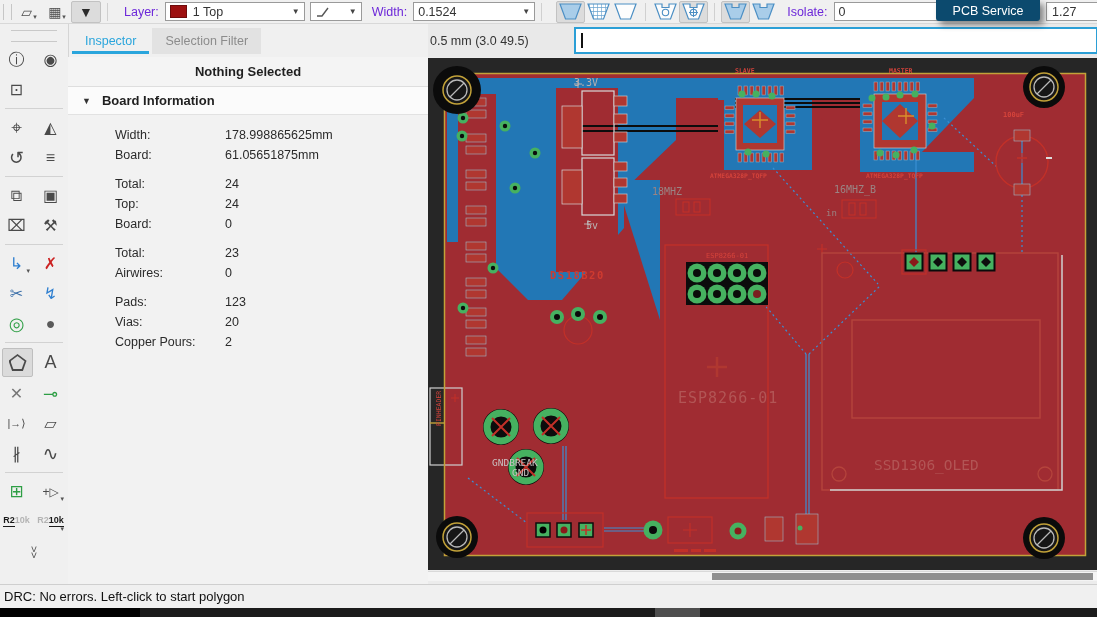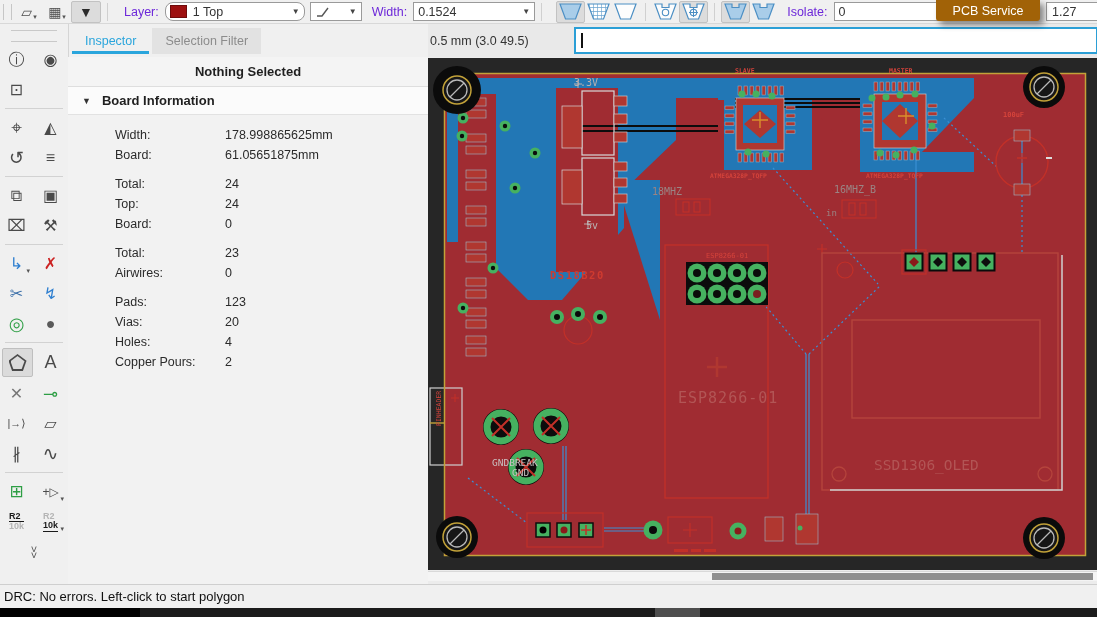--- a/index.html
+++ b/index.html
@@ -15,28 +15,28 @@
   .tbtn{height:20px;min-width:24px;display:flex;align-items:center;justify-content:center;
         color:#4d4d4d;font-size:14px;border-radius:2px;position:relative;padding:0 2px;}
   .tbtn.act{background:#dcdcdc;border:1px solid #c2c2c2;color:#2b2b2b;}
   .ddc{font-size:7px;color:#555;margin-left:1px;align-self:flex-end;line-height:10px;}
   .vsep{width:1px;height:18px;background:#d0d0d0;margin:0 6px;flex:none;}
   .tlabel{color:#6d28d9;margin:0 6px 0 10px;white-space:nowrap;}
   .combo{background:#fff;border:1px solid #9a9a9a;height:17px;display:flex;align-items:center;
          padding:0 4px;white-space:nowrap;}
   .combo .caret{font-size:8px;color:#444;margin-left:auto;padding-left:6px;}
   .swatch{width:15px;height:11px;background:#9d1010;border:1px solid #6e0b0b;margin-right:6px;flex:none;}
-  #layer-combo{width:130px;border-radius:8px;}
+  #layer-combo{width:130px;}
   #bend-combo{width:42px;margin-left:5px;}
   #width-combo{width:112px;}
   #isolate-field{width:104px;}
   #polybtns{display:flex;align-items:center;margin-left:8px;}
   .pbtn{width:27px;height:20px;display:flex;align-items:center;justify-content:center;border-radius:2px;}
   .pbtn.act{background:#dcdcdc;border:1px solid #c2c2c2;}
-  #pcb-service{left:936px;top:0;width:104px;height:21px;background:#a16207;color:#fff;
+  #pcb-service{left:936px;top:0;width:104px;height:21px;background:#0c4a6e;color:#fff;
                font-size:12.5px;display:flex;align-items:center;justify-content:center;
                border-radius:0 0 3px 3px;box-shadow:4px 4px 6px rgba(0,0,0,.45);z-index:30;}
   #grid-alt-field{left:1046px;top:2px;width:56px;height:17px;background:#fff;border:1px solid #9a9a9a;
                   display:flex;align-items:center;padding:0 5px;}
 
   
   #tabrow{left:0;top:24px;width:428px;height:33px;background:#f0f0f0;border-bottom:1px solid #d2d2d2;}
   #tabs{position:absolute;left:72px;top:4px;display:flex;height:28px;}
   .tab{padding:0 13px;height:26px;line-height:26px;background:#e2e2e2;color:#8c8c8c;margin-right:3px;}
   .tab.active{background:#f0f0f0;color:#2aa5dc;border-bottom:3px solid #2aa5dc;height:23px;}
@@ -53,22 +53,22 @@
   .tgrid{display:grid;grid-template-columns:30px 30px;gap:3px 4px;justify-content:center;}
   .tool{width:29px;height:27px;display:flex;align-items:center;justify-content:center;
         color:#4a4a4a;font-size:16px;border-radius:2px;position:relative;}
   .tool.act{background:#dbdbdb;border:1px solid #bfbfbf;}
   .tool .gl{line-height:1;}
   .tool .ddc{position:absolute;right:1px;bottom:1px;}
   .tsep{width:58px;height:1px;background:#d2d2d2;margin:5px 0;}
   .pent{width:18px;height:17px;background:#4a4a4a;clip-path:polygon(50% 0,100% 40%,80% 100%,20% 100%,0 40%);position:relative;}
   .pent::after{content:"";position:absolute;left:2px;top:2px;right:2px;bottom:2px;background:#dbdbdb;
                clip-path:polygon(50% 0,100% 40%,80% 100%,20% 100%,0 40%);}
-  .stack{display:flex;flex-direction:column;font-size:9px;line-height:9.5px;font-weight:bold;
-         font-family:"Liberation Sans",sans-serif;}
+  .stack{display:flex;flex-direction:row;font-size:9px;line-height:9.5px;font-weight:bold;
+         font-family:"Liberation Sans",sans-serif;text-align:right;}
   .stack.emt span:first-child{color:#1a1a1a;border-bottom:1.5px solid #1a1a1a;}
   .stack.emt span:last-child{color:#b4b4b4;}
   .stack.emb span:first-child{color:#b4b4b4;}
   .stack.emb span:last-child{color:#1a1a1a;border-bottom:1.5px solid #1a1a1a;}
   #sb-chevron{margin-top:auto;margin-bottom:26px;color:#555;font-size:11px;line-height:6px;text-align:center;}
 
   
   #panel{left:68px;top:57px;width:360px;height:527px;background:#f2f2f2;border-right:1px solid #cscsc5;}
   #panel{border-right:1px solid #c9c9c9;}
   #sel-status{height:29px;line-height:29px;text-align:center;font-weight:bold;color:#1f1f1f;
@@ -367,24 +367,20 @@
         </div>
       </div>
       <div class="grp">
         <div class="irow">
           <span class="lbl">Pads:</span>
           <span class="val">123</span>
         </div>
         <div class="irow">
           <span class="lbl">Vias:</span>
           <span class="val">20</span>
-        </div>
-        <div class="irow">
-          <span class="lbl">Holes:</span>
-          <span class="val">4</span>
         </div>
         <div class="irow">
           <span class="lbl">Copper Pours:</span>
           <span class="val">2</span>
         </div>
       </div>
     </div>
 </div>
 
 <div id="canvascol" class="abs">

